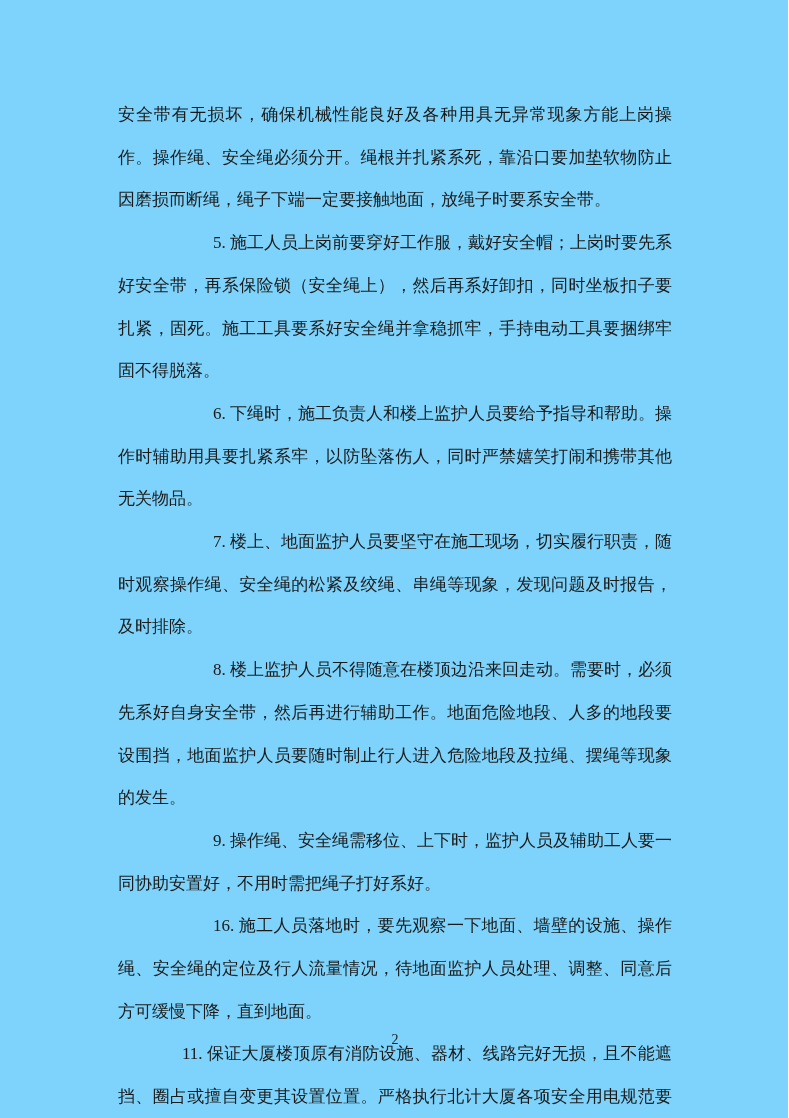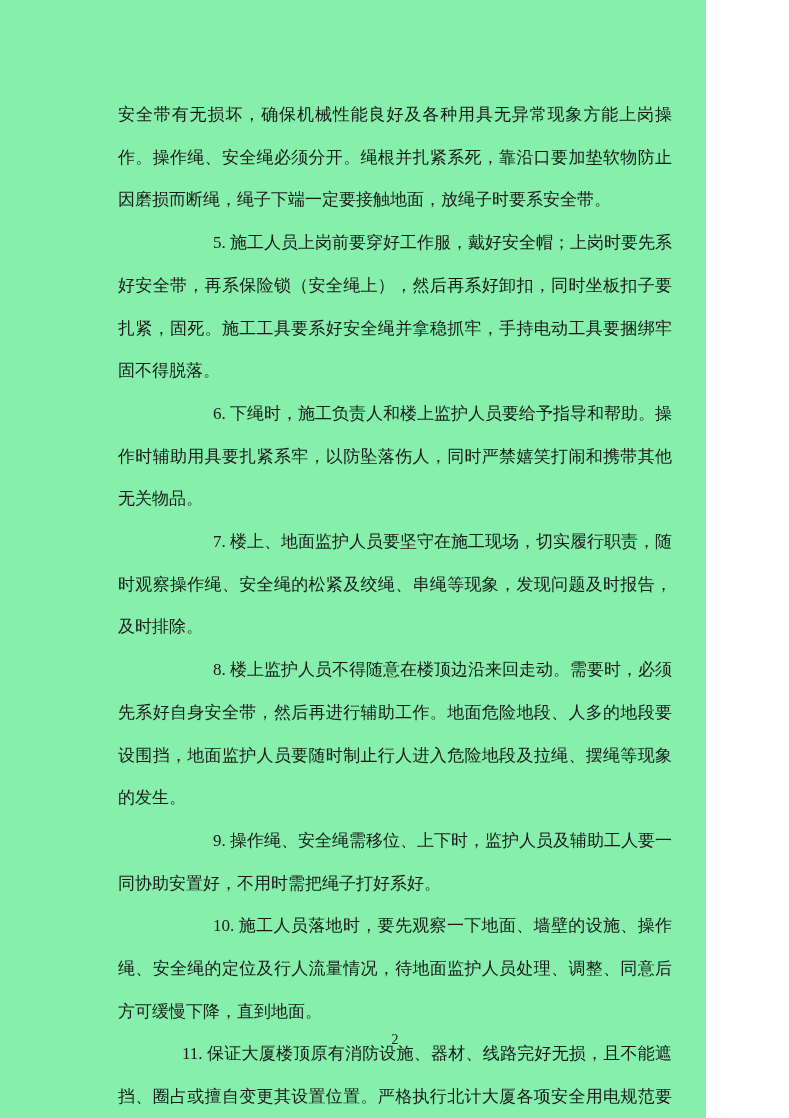--- a/index.html
+++ b/index.html
@@ -9,23 +9,23 @@
   body {
     width: 789px;
     height: 1118px;
     background: #ffffff;
     font-family: "Liberation Serif", "DejaVu Serif", serif;
     color: #1a1a1a;
     overflow: hidden;
   }
   .page {
     position: relative;
-    width: 706px;
+    width: 788px;
     height: 1118px;
-    background: #86efac;
+    background: #7dd3fc;
   }
   .content {
     position: absolute;
     left: 118px;
     top: 94px;
     width: 554px;
   }
   .para {
     margin: 0;
     padding: 0;
@@ -58,19 +58,19 @@
 <body>
 
 <div class="page">
   <div class="content">
     <p class="para">安全带有无损坏，确保机械性能良好及各种用具无异常现象方能上岗操作。操作绳、安全绳必须分开。绳根并扎紧系死，靠沿口要加垫软物防止因磨损而断绳，绳子下端一定要接触地面，放绳子时要系安全带。</p>
     <p class="para indent-num">5. 施工人员上岗前要穿好工作服，戴好安全帽；上岗时要先系好安全带，再系保险锁（安全绳上），然后再系好卸扣，同时坐板扣子要扎紧，固死。施工工具要系好安全绳并拿稳抓牢，手持电动工具要捆绑牢固不得脱落。</p>
     <p class="para indent-num">6. 下绳时，施工负责人和楼上监护人员要给予指导和帮助。操作时辅助用具要扎紧系牢，以防坠落伤人，同时严禁嬉笑打闹和携带其他无关物品。</p>
     <p class="para indent-num">7. 楼上、地面监护人员要坚守在施工现场，切实履行职责，随时观察操作绳、安全绳的松紧及绞绳、串绳等现象，发现问题及时报告，及时排除。</p>
     <p class="para indent-num">8. 楼上监护人员不得随意在楼顶边沿来回走动。需要时，必须先系好自身安全带，然后再进行辅助工作。地面危险地段、人多的地段要设围挡，地面监护人员要随时制止行人进入危险地段及拉绳、摆绳等现象的发生。</p>
     <p class="para indent-num">9. 操作绳、安全绳需移位、上下时，监护人员及辅助工人要一同协助安置好，不用时需把绳子打好系好。</p>
-    <p class="para indent-num">10. 施工人员落地时，要先观察一下地面、墙壁的设施、操作绳、安全绳的定位及行人流量情况，待地面监护人员处理、调整、同意后方可缓慢下降，直到地面。</p>
+    <p class="para indent-num">16. 施工人员落地时，要先观察一下地面、墙壁的设施、操作绳、安全绳的定位及行人流量情况，待地面监护人员处理、调整、同意后方可缓慢下降，直到地面。</p>
     <p class="para indent-num-wide">11. 保证大厦楼顶原有消防设施、器材、线路完好无损，且不能遮挡、圈占或擅自变更其设置位置。严格执行北计大厦各项安全用电规范要求，杜绝</p>
   </div>
   <div class="footer">
     <span class="page-number">2</span>
   </div>
 </div>
 
 </body></html>

